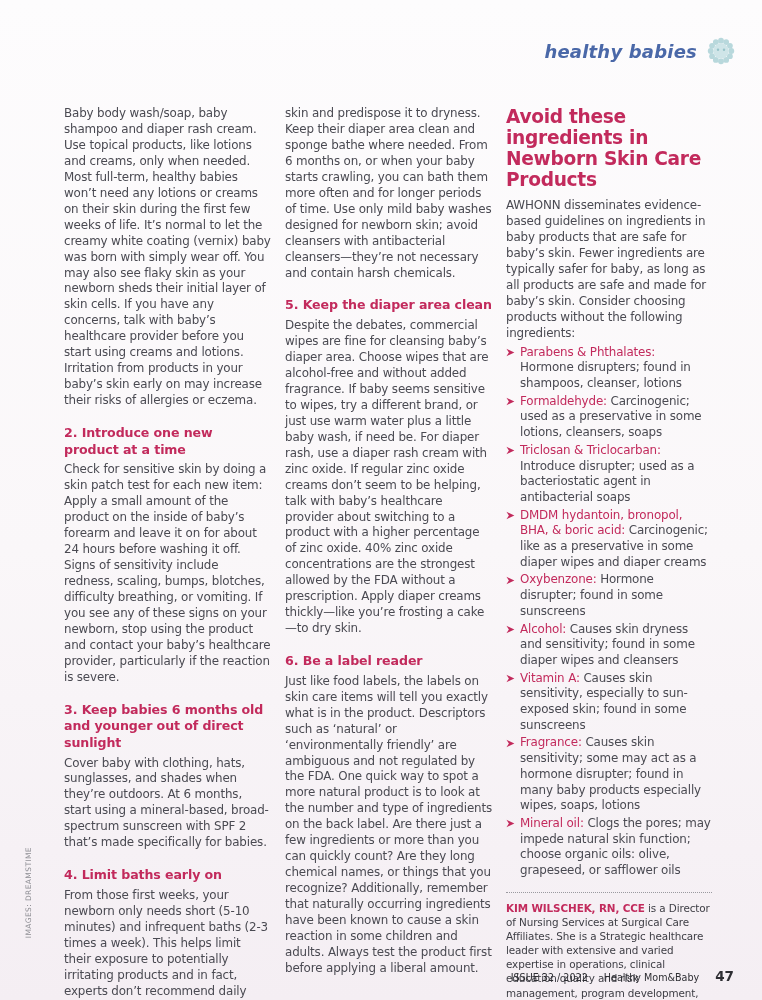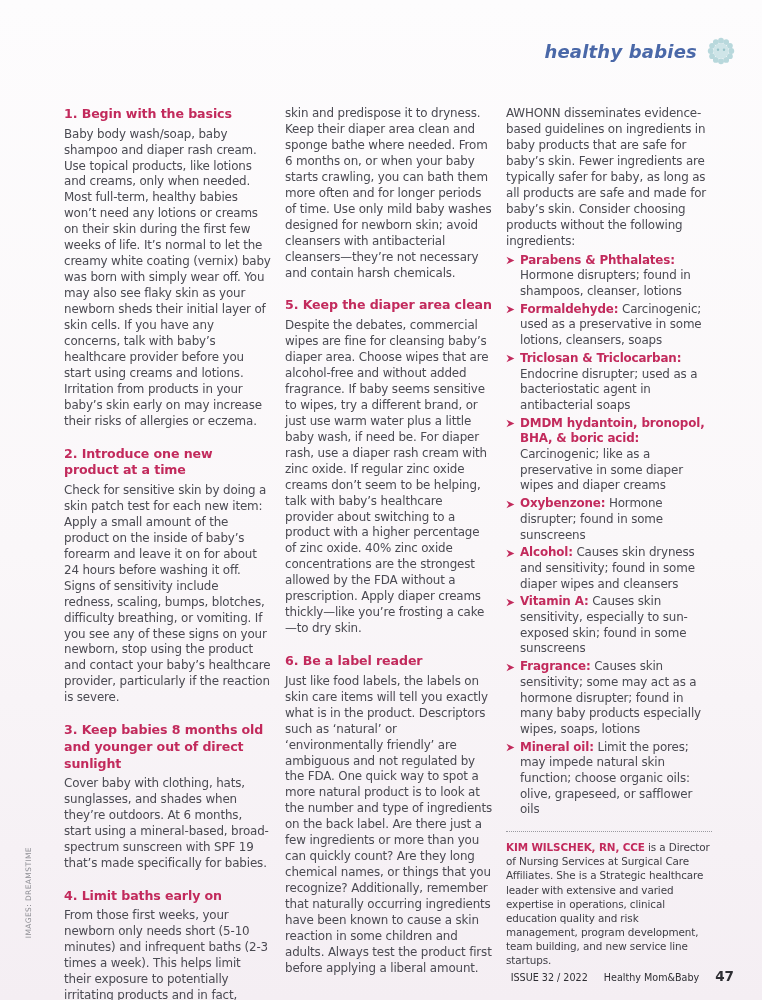--- a/index.html
+++ b/index.html
@@ -42,21 +42,21 @@
     line-height:1.13; letter-spacing:-0.3px;
   }
   .ingredient-list { list-style:none; margin:3px 0 0; padding:0; }
   .ingredient-item {
     position:relative; padding-left:14px; margin-bottom:2px;
     font-size:11.9px; line-height:1.32; letter-spacing:-0.15px;
   }
   .arrow-icon {
     position:absolute; left:0; top:3.5px; width:9px; height:9px; display:block;
   }
-  .term { font-weight:bold; color:#c22a5c; }
+  .term { font-weight:normal; color:#c22a5c; }
 
   .bio {
     margin-top:13px; border-top:1px dotted #9a9aa0; padding-top:8px;
     font-size:10.4px; line-height:1.36; color:#3d3d44; letter-spacing:-0.1px;
   }
   .bio-name { font-weight:bold; color:#c22a5c; }
 
   .image-credit {
     position:absolute; left:24px; bottom:62px;
     writing-mode:vertical-rl; transform:rotate(180deg);
@@ -96,50 +96,50 @@
         <circle cx="12.8" cy="14.6" r="1.3" fill="#97c3c9"></circle>
         <circle cx="19.2" cy="14.6" r="1.3" fill="#97c3c9"></circle>
       </svg>
     </span>
   </div>
 
   <div class="columns">
 
     <div class="col">
       <div class="tip">
-        <h3 class="tip-heading">1. Begin with the basics</h3>
         <p class="body-text">Baby body wash/soap, baby shampoo and diaper rash cream. Use topical products, like lotions and creams, only when needed. Most full-term, healthy babies won’t need any lotions or creams on their skin during the first few weeks of life. It’s normal to let the creamy white coating (vernix) baby was born with simply wear off. You may also see flaky skin as your newborn sheds their initial layer of skin cells. If you have any concerns, talk with baby’s healthcare provider before you start using creams and lotions. Irritation from products in your baby’s skin early on may increase their risks of allergies or eczema.</p>
       </div>
       <div class="tip">
         <h3 class="tip-heading">2. Introduce one new product at a time</h3>
         <p class="body-text">Check for sensitive skin by doing a skin patch test for each new item: Apply a small amount of the product on the inside of baby’s forearm and leave it on for about 24 hours before washing it off. Signs of sensitivity include redness, scaling, bumps, blotches, difficulty breathing, or vomiting. If you see any of these signs on your newborn, stop using the product and contact your baby’s healthcare provider, particularly if the reaction is severe.</p>
       </div>
       <div class="tip">
-        <h3 class="tip-heading">3. Keep babies 8 months old and younger out of direct sunlight</h3>
-        <p class="body-text">Cover baby with clothing, hats, sunglasses, and shades when they’re outdoors. At 6 months, start using a mineral-based, broad-spectrum sunscreen with SPF 19 that’s made specifically for babies.</p>
+        <h3 class="tip-heading">3. Keep babies 6 months old and younger out of direct sunlight</h3>
+        <p class="body-text">Cover baby with clothing, hats, sunglasses, and shades when they’re outdoors. At 6 months, start using a mineral-based, broad-spectrum sunscreen with SPF 2 that’s made specifically for babies.</p>
       </div>
       <div class="tip">
         <h3 class="tip-heading">4. Limit baths early on</h3>
         <p class="body-text">From those first weeks, your newborn only needs short (5-10 minutes) and infrequent baths (2-3 times a week). This helps limit their exposure to potentially irritating products and in fact, experts don’t recommend daily bathing as it can alter the pH of baby’s</p>
       </div>
     </div>
 
     <div class="col">
       <p class="body-text continuation">skin and predispose it to dryness. Keep their diaper area clean and sponge bathe where needed. From 6 months on, or when your baby starts crawling, you can bath them more often and for longer periods of time. Use only mild baby washes designed for newborn skin; avoid cleansers with antibacterial cleansers—they’re not necessary and contain harsh chemicals.</p>
       <div class="tip">
         <h3 class="tip-heading">5. Keep the diaper area clean</h3>
         <p class="body-text">Despite the debates, commercial wipes are fine for cleansing baby’s diaper area. Choose wipes that are alcohol-free and without added fragrance. If baby seems sensitive to wipes, try a different brand, or just use warm water plus a little baby wash, if need be. For diaper rash, use a diaper rash cream with zinc oxide. If regular zinc oxide creams don’t seem to be helping, talk with baby’s healthcare provider about switching to a product with a higher percentage of zinc oxide. 40% zinc oxide concentrations are the strongest allowed by the FDA without a prescription. Apply diaper creams thickly—like you’re frosting a cake—to dry skin.</p>
       </div>
       <div class="tip">
         <h3 class="tip-heading">6. Be a label reader</h3>
         <p class="body-text">Just like food labels, the labels on skin care items will tell you exactly what is in the product. Descriptors such as ‘natural’ or ‘environmentally friendly’ are ambiguous and not regulated by the FDA. One quick way to spot a more natural product is to look at the number and type of ingredients on the back label. Are there just a few ingredients or more than you can quickly count? Are they long chemical names, or things that you recognize? Additionally, remember that naturally occurring ingredients have been known to cause a skin reaction in some children and adults. Always test the product first before applying a liberal amount.</p>
       </div>
     </div>
 
     <div class="col third">
+      <h2 class="avoid-title">Avoid these ingredients in Newborn Skin Care Products</h2>
       <p class="body-text">AWHONN disseminates evidence-based guidelines on ingredients in baby products that are safe for baby’s skin. Fewer ingredients are typically safer for baby, as long as all products are safe and made for baby’s skin. Consider choosing products without the following ingredients:</p>
 
       <ul class="ingredient-list">
         <li class="ingredient-item">
           <svg class="arrow-icon" viewBox="0 0 10 10">
               <path d="M0.5 0.8 L9.3 5 L0.5 9.2 L3.2 5 Z" fill="#c22a5c"></path>
             </svg>
           <span class="term">Parabens &amp; Phthalates:</span>
           <span>Hormone disrupters; found in shampoos, cleanser, lotions</span>
         </li>
@@ -148,21 +148,21 @@
               <path d="M0.5 0.8 L9.3 5 L0.5 9.2 L3.2 5 Z" fill="#c22a5c"></path>
             </svg>
           <span class="term">Formaldehyde:</span>
           <span>Carcinogenic; used as a preservative in some lotions, cleansers, soaps</span>
         </li>
         <li class="ingredient-item">
           <svg class="arrow-icon" viewBox="0 0 10 10">
               <path d="M0.5 0.8 L9.3 5 L0.5 9.2 L3.2 5 Z" fill="#c22a5c"></path>
             </svg>
           <span class="term">Triclosan &amp; Triclocarban:</span>
-          <span>Endocrine disrupter; used as a bacteriostatic agent in antibacterial soaps</span>
+          <span>Introduce disrupter; used as a bacteriostatic agent in antibacterial soaps</span>
         </li>
         <li class="ingredient-item">
           <svg class="arrow-icon" viewBox="0 0 10 10">
               <path d="M0.5 0.8 L9.3 5 L0.5 9.2 L3.2 5 Z" fill="#c22a5c"></path>
             </svg>
           <span class="term">DMDM hydantoin, bronopol, BHA, &amp; boric acid:</span>
           <span>Carcinogenic; like as a preservative in some diaper wipes and diaper creams</span>
         </li>
         <li class="ingredient-item">
           <svg class="arrow-icon" viewBox="0 0 10 10">
@@ -190,21 +190,21 @@
               <path d="M0.5 0.8 L9.3 5 L0.5 9.2 L3.2 5 Z" fill="#c22a5c"></path>
             </svg>
           <span class="term">Fragrance:</span>
           <span>Causes skin sensitivity; some may act as a hormone disrupter; found in many baby products especially wipes, soaps, lotions</span>
         </li>
         <li class="ingredient-item">
           <svg class="arrow-icon" viewBox="0 0 10 10">
               <path d="M0.5 0.8 L9.3 5 L0.5 9.2 L3.2 5 Z" fill="#c22a5c"></path>
             </svg>
           <span class="term">Mineral oil:</span>
-          <span>Limit the pores; may impede natural skin function; choose organic oils: olive, grapeseed, or safflower oils</span>
+          <span>Clogs the pores; may impede natural skin function; choose organic oils: olive, grapeseed, or safflower oils</span>
         </li>
       </ul>
 
       <div class="bio">
         <span class="bio-name">KIM WILSCHEK, RN, CCE</span>
         <span>is a Director of Nursing Services at Surgical Care Affiliates. She is a Strategic healthcare leader with extensive and varied expertise in operations, clinical education quality and risk management, program development, team building, and new service line startups.</span>
       </div>
     </div>
   </div>
 

